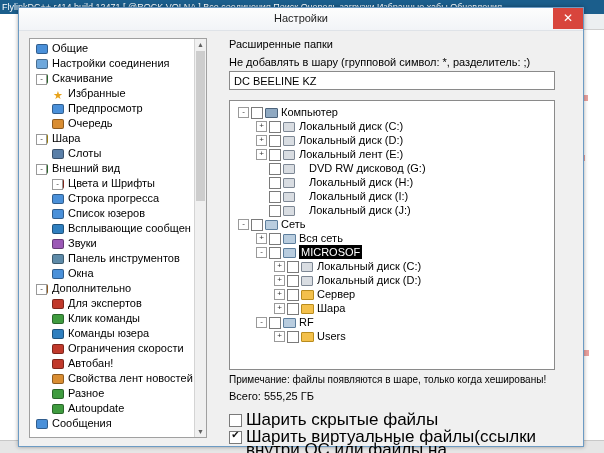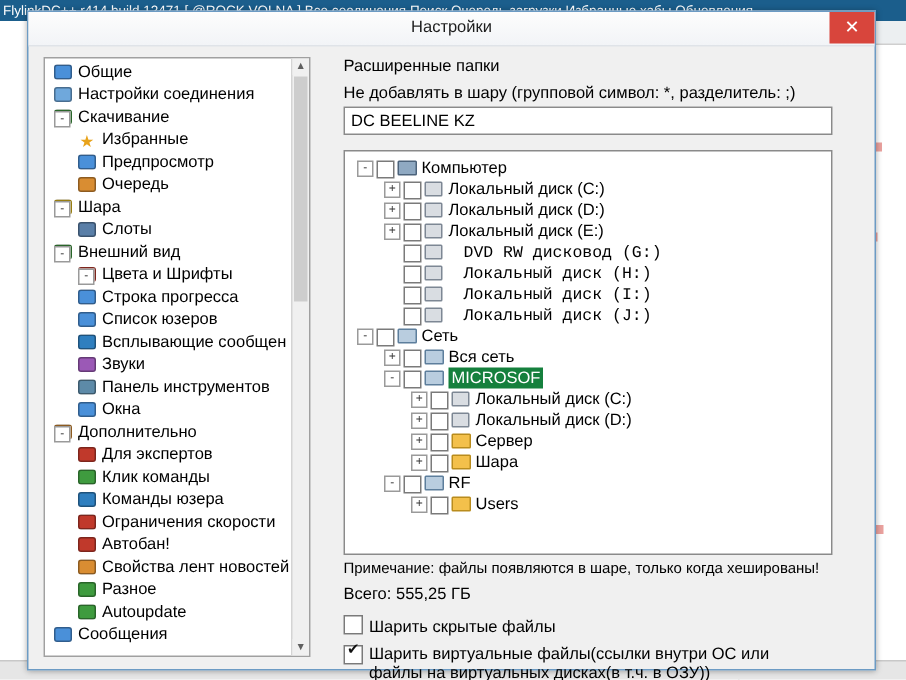--- a/index.html
+++ b/index.html
@@ -289,21 +289,21 @@
     background: #ffffff;
     top: 2px;
   }
   .ft-ico {
     position: absolute;
     width: 13px; height: 11px;
     top: 2px;
   }
   .ft-label { display: inline-block; }
   .ft-label.sel {
-    background: #15803d;
+    background: #000000;
     color: #ffffff;
     padding: 0 2px;
   }
 
   
   .ftl0 .ft-exp { left: 8px; }
   .ftl0 .ft-chk { left: 21px; }
   .ftl0 .ft-ico { left: 35px; }
   .ftl0 .ft-label { margin-left: 51px; }
 
@@ -312,21 +312,21 @@
   .ftl1 .ft-ico { left: 53px; }
   .ftl1 .ft-label { margin-left: 69px; }
 
   .ftl2 .ft-exp { left: 44px; }
   .ftl2 .ft-chk { left: 57px; }
   .ftl2 .ft-ico { left: 71px; }
   .ftl2 .ft-label { margin-left: 87px; }
 
   .ftl1nx .ft-chk { left: 39px; }
   .ftl1nx .ft-ico { left: 53px; }
-  .ftl1nx .ft-label { margin-left: 79px; font-family: Liberation Mono, monospace; }
+  .ftl1nx .ft-label { margin-left: 79px; }
 
   
   .icn {
     display: inline-block;
     box-sizing: border-box;
   }
   .icn-folder {
     width: 13px; height: 10px;
     background: #f3c04b;
     border: 1px solid #b98c1d;
@@ -372,21 +372,21 @@
   #total-line {
     position: absolute;
     left: 14px; top: 352px;
     font-size: 11px;
     color: #000;
     white-space: nowrap;
   }
 
   .cbrow {
     position: absolute;
-    font-size: 11px;
+    font-size: 17px;
     color: #000;
     white-space: nowrap;
   }
   .cbbox {
     display: inline-block;
     width: 11px; height: 11px;
     border: 1px solid #7a7a7a;
     background: #ffffff;
     vertical-align: -2px;
     margin-right: 4px;
@@ -506,21 +506,21 @@
 
     <div id="lbl-nonshare">Не добавлять в шару (групповой символ: *, разделитель: ;)</div>
     <div id="lbl-extended">Расширенные папки</div>
     <input id="nonshare-input" type="text" value="DC BEELINE KZ" style="">
 
     <div id="folder-tree">
       <div id="folder-tree-inner">
           <div class="ft-item ftl0"><span class="ft-exp">-</span><span class="ft-chk"></span><span class="ft-ico"><span class="icn icn-pc"></span></span><span class="ft-label">Компьютер</span></div>
           <div class="ft-item ftl1"><span class="ft-exp">+</span><span class="ft-chk"></span><span class="ft-ico"><span class="icn icn-disk"></span></span><span class="ft-label">Локальный диск (C:)</span></div>
           <div class="ft-item ftl1"><span class="ft-exp">+</span><span class="ft-chk"></span><span class="ft-ico"><span class="icn icn-disk"></span></span><span class="ft-label">Локальный диск (D:)</span></div>
-          <div class="ft-item ftl1"><span class="ft-exp">+</span><span class="ft-chk"></span><span class="ft-ico"><span class="icn icn-disk"></span></span><span class="ft-label">Локальный диск (E:)</span></div>
+          <div class="ft-item ftl1"><span class="ft-exp">+</span><span class="ft-chk"></span><span class="ft-ico"><span class="icn icn-disk"></span></span><span class="ft-label">Локальный лент (E:)</span></div>
           <div class="ft-item ftl1nx"><span class="ft-chk"></span><span class="ft-ico"><span class="icn icn-disk"></span></span><span class="ft-label">DVD RW дисковод (G:)</span></div>
           <div class="ft-item ftl1nx"><span class="ft-chk"></span><span class="ft-ico"><span class="icn icn-disk"></span></span><span class="ft-label">Локальный диск (H:)</span></div>
           <div class="ft-item ftl1nx"><span class="ft-chk"></span><span class="ft-ico"><span class="icn icn-disk"></span></span><span class="ft-label">Локальный диск (I:)</span></div>
           <div class="ft-item ftl1nx"><span class="ft-chk"></span><span class="ft-ico"><span class="icn icn-disk"></span></span><span class="ft-label">Локальный диск (J:)</span></div>
           <div class="ft-item ftl0"><span class="ft-exp">-</span><span class="ft-chk"></span><span class="ft-ico"><span class="icn icn-net"></span></span><span class="ft-label">Сеть</span></div>
           <div class="ft-item ftl1"><span class="ft-exp">+</span><span class="ft-chk"></span><span class="ft-ico"><span class="icn icn-net"></span></span><span class="ft-label">Вся сеть</span></div>
           <div class="ft-item ftl1"><span class="ft-exp">-</span><span class="ft-chk"></span><span class="ft-ico"><span class="icn icn-net"></span></span><span class="ft-label sel">MICROSOF</span></div>
           <div class="ft-item ftl2"><span class="ft-exp">+</span><span class="ft-chk"></span><span class="ft-ico"><span class="icn icn-disk"></span></span><span class="ft-label">Локальный диск (C:)</span></div>
           <div class="ft-item ftl2"><span class="ft-exp">+</span><span class="ft-chk"></span><span class="ft-ico"><span class="icn icn-disk"></span></span><span class="ft-label">Локальный диск (D:)</span></div>
           <div class="ft-item ftl2"><span class="ft-exp">+</span><span class="ft-chk"></span><span class="ft-ico"><span class="icn icn-folder"></span></span><span class="ft-label">Сервер</span></div>

